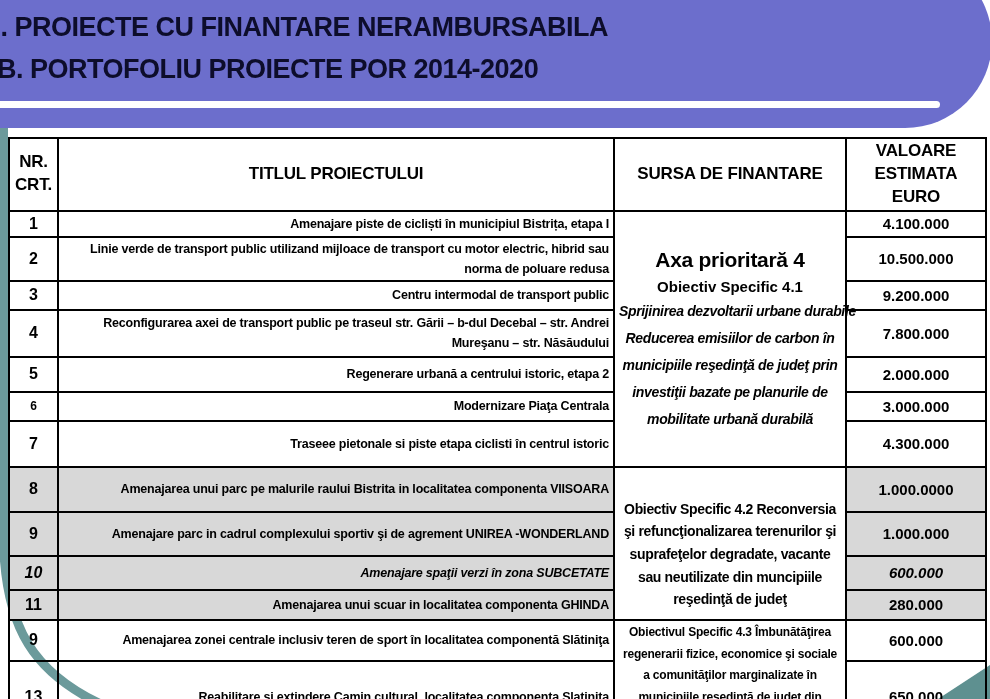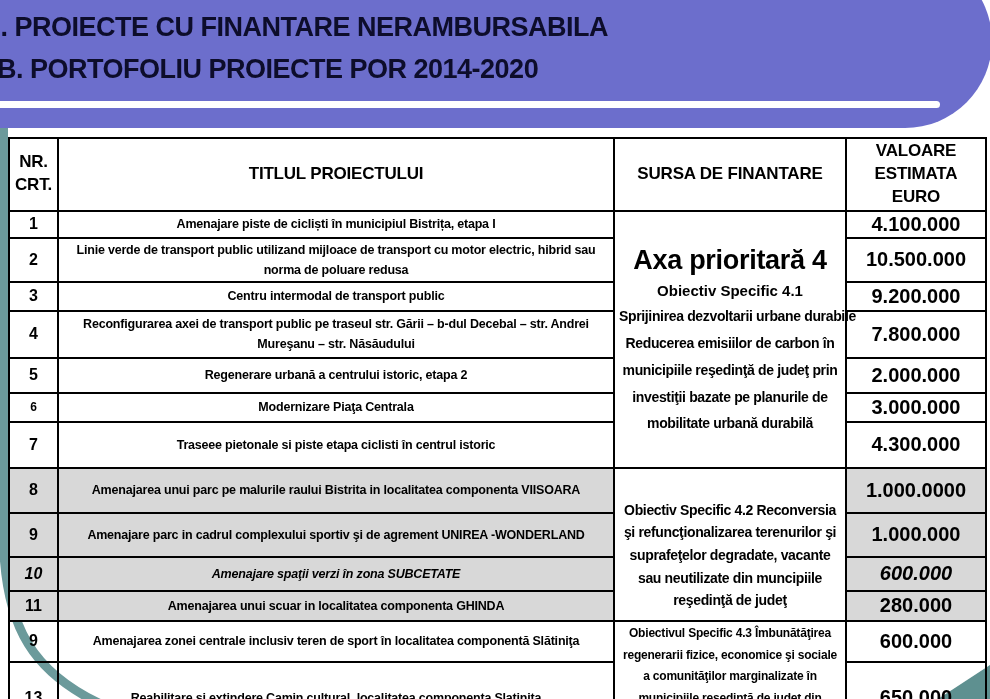--- a/index.html
+++ b/index.html
@@ -74,44 +74,44 @@
     background: #fff;
     letter-spacing: -0.2px;
   }
   td.cell-nr {
     text-align: center;
     vertical-align: middle;
     font-size: 16px;
   }
   td.cell-nr.nr-small { font-size: 12px; }
   td.cell-title {
-    text-align: center;
+    text-align: right;
     vertical-align: middle;
     font-size: 12.5px;
     letter-spacing: -0.2px;
     padding-left: 9px;
     padding-right: 6px;
     line-height: 1.6;
   }
   td.cell-value {
     text-align: center;
     vertical-align: middle;
-    font-size: 20px;
+    font-size: 15px;
   }
   td.shade { background: #d8d8d8; }
   td.cell-sursa {
     text-align: center;
     vertical-align: middle;
     font-size: 14px;
     padding: 2px 0;
     background: transparent;
   }
-  .sursa-heading { font-size: 27px; line-height: 1.45; letter-spacing: -0.3px; }
+  .sursa-heading { font-size: 21px; line-height: 1.45; letter-spacing: -0.3px; }
   .sursa-sub     { font-size: 15px; line-height: 1.5; }
-  .group-1 .sursa-line { font-size: 14px; line-height: 1.92; letter-spacing: -0.35px; }
+  .group-1 .sursa-line { font-size: 14px; line-height: 1.92; letter-spacing: -0.35px; font-style: italic; }
   .group-1 .sursa-line.nowrap { white-space: nowrap; }
   .group-2 .sursa-line { font-size: 14px; line-height: 1.62; letter-spacing: -0.35px; margin-top: 22px; }
   .group-3 .sursa-line { font-size: 12px; line-height: 1.82; letter-spacing: -0.2px; }
 </style>
 </head>
 <body>
 
 <svg class="deco-svg" viewBox="0 0 990 699" xmlns="http://www.w3.org/2000/svg">
   <path d="M 3.5 126 L 3.5 540 C 5 628 34 674 105 706" fill="none" stroke="#6b9a9b" stroke-width="9"></path>
   <path d="M 990 665 L 990 699 L 938 699 Z" fill="#5e9090"></path>

